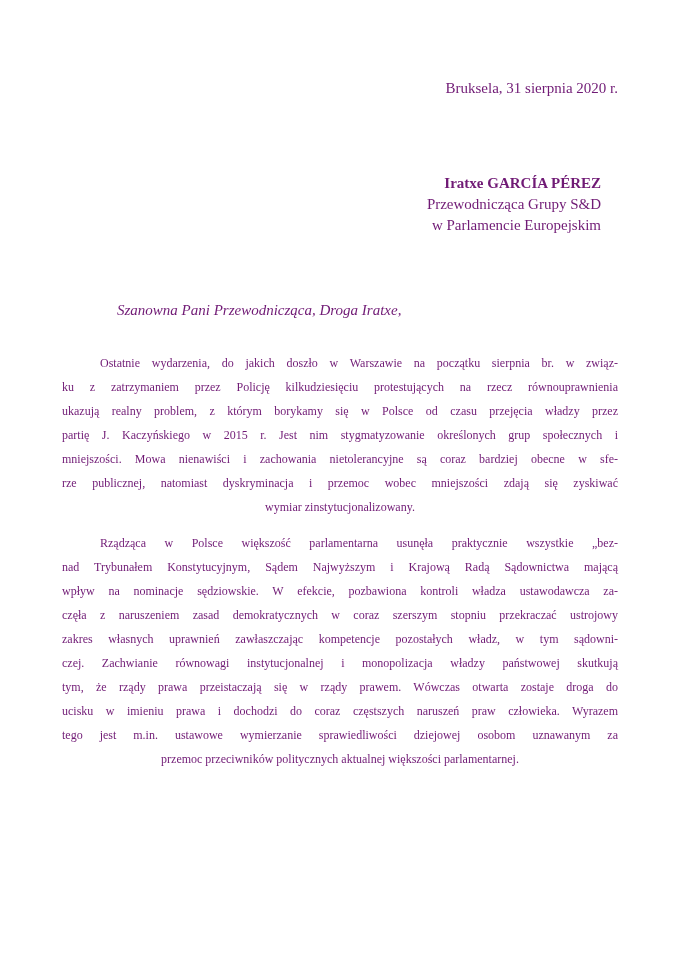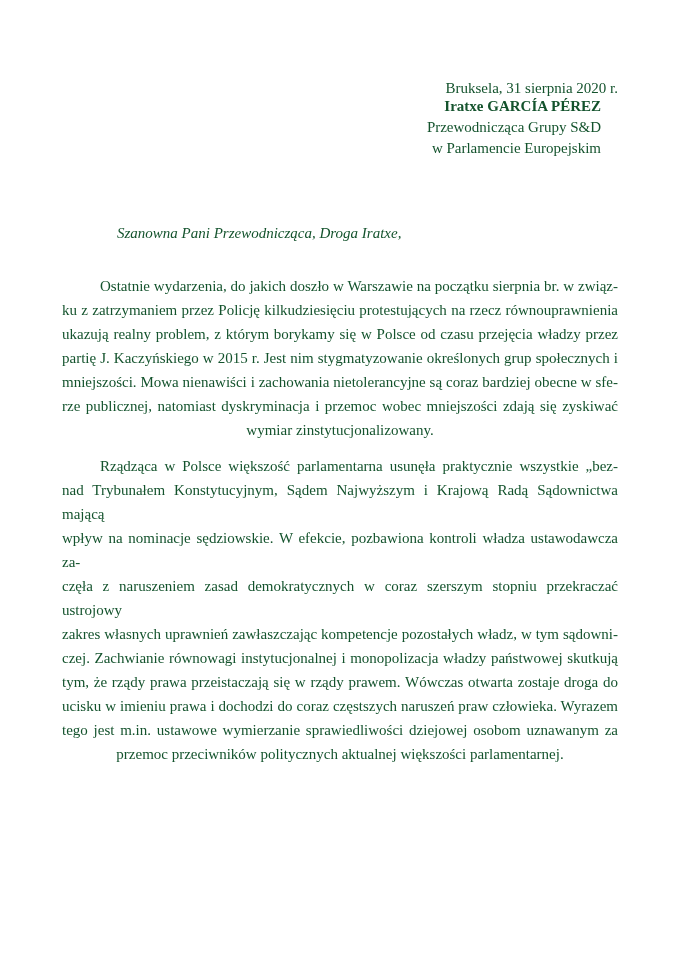--- a/index.html
+++ b/index.html
@@ -8,29 +8,30 @@
     background: #ffffff;
   }
   .page {
     position: relative;
     width: 678px;
     height: 960px;
     background: #ffffff;
     box-sizing: border-box;
     padding: 80px 60px 0 62px;
     font-family: "Liberation Serif", "DejaVu Serif", serif;
-    color: #14532d;
+    color: #701a75;
     overflow: hidden;
   }
   .date-line {
     text-align: right;
     font-size: 15px;
     line-height: 16px;
   }
   .recipient-block {
+    margin-top: 77px;
     text-align: right;
     padding-right: 17px;
     font-size: 15px;
     line-height: 21px;
   }
   .recipient-name {
     font-weight: bold;
   }
   .salutation {
     margin-top: 66px;
@@ -39,21 +40,21 @@
     font-size: 15px;
     line-height: 16px;
   }
   .paragraph {
     margin-top: 33px;
   }
   .paragraph + .paragraph {
     margin-top: 12px;
   }
   .line {
-    font-size: 15px;
+    font-size: 12px;
     line-height: 24px;
     white-space: normal;
   }
   .line.j {
     text-align: justify;
     text-align-last: justify;
   }
   .line.first {
     text-indent: 38px;
   }

